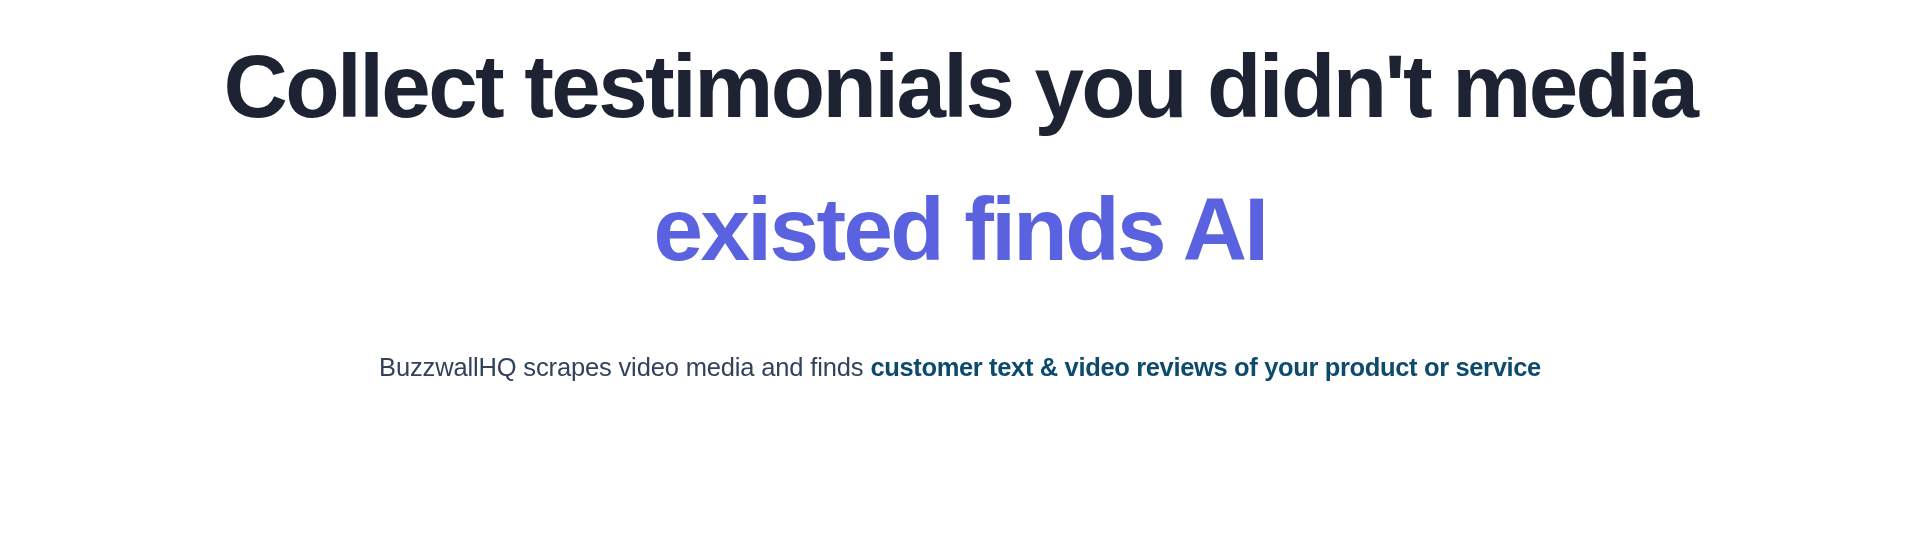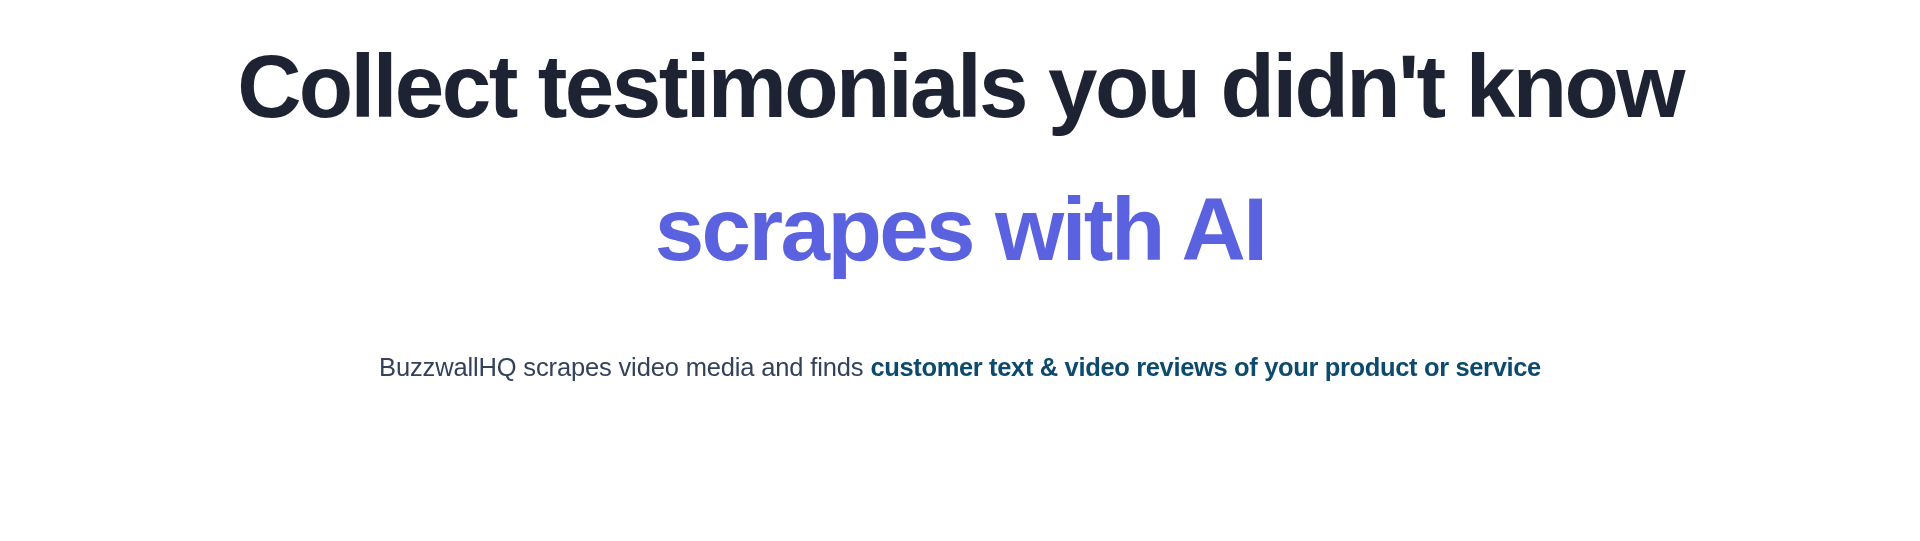--- a/index.html
+++ b/index.html
@@ -65,21 +65,21 @@
     color: #0c4a6e;
     letter-spacing: -0.35px;
   }
 </style>
 </head>
 <body>
 
 <div class="hero">
 
   <h1 class="hero-headline">
-    <span class="line">Collect testimonials you didn't know</span>
-    <span class="line accent">scrapes with AI</span>
+    <span class="line">Collect testimonials you didn't media</span>
+    <span class="line accent">existed finds AI</span>
   </h1>
 
   <p class="hero-subheadline">
     <span>BuzzwallHQ scrapes video media and finds </span><span class="emphasis">customer text &amp; video reviews of your product or service</span>
   </p>
 
 </div>
 
 </body></html>

